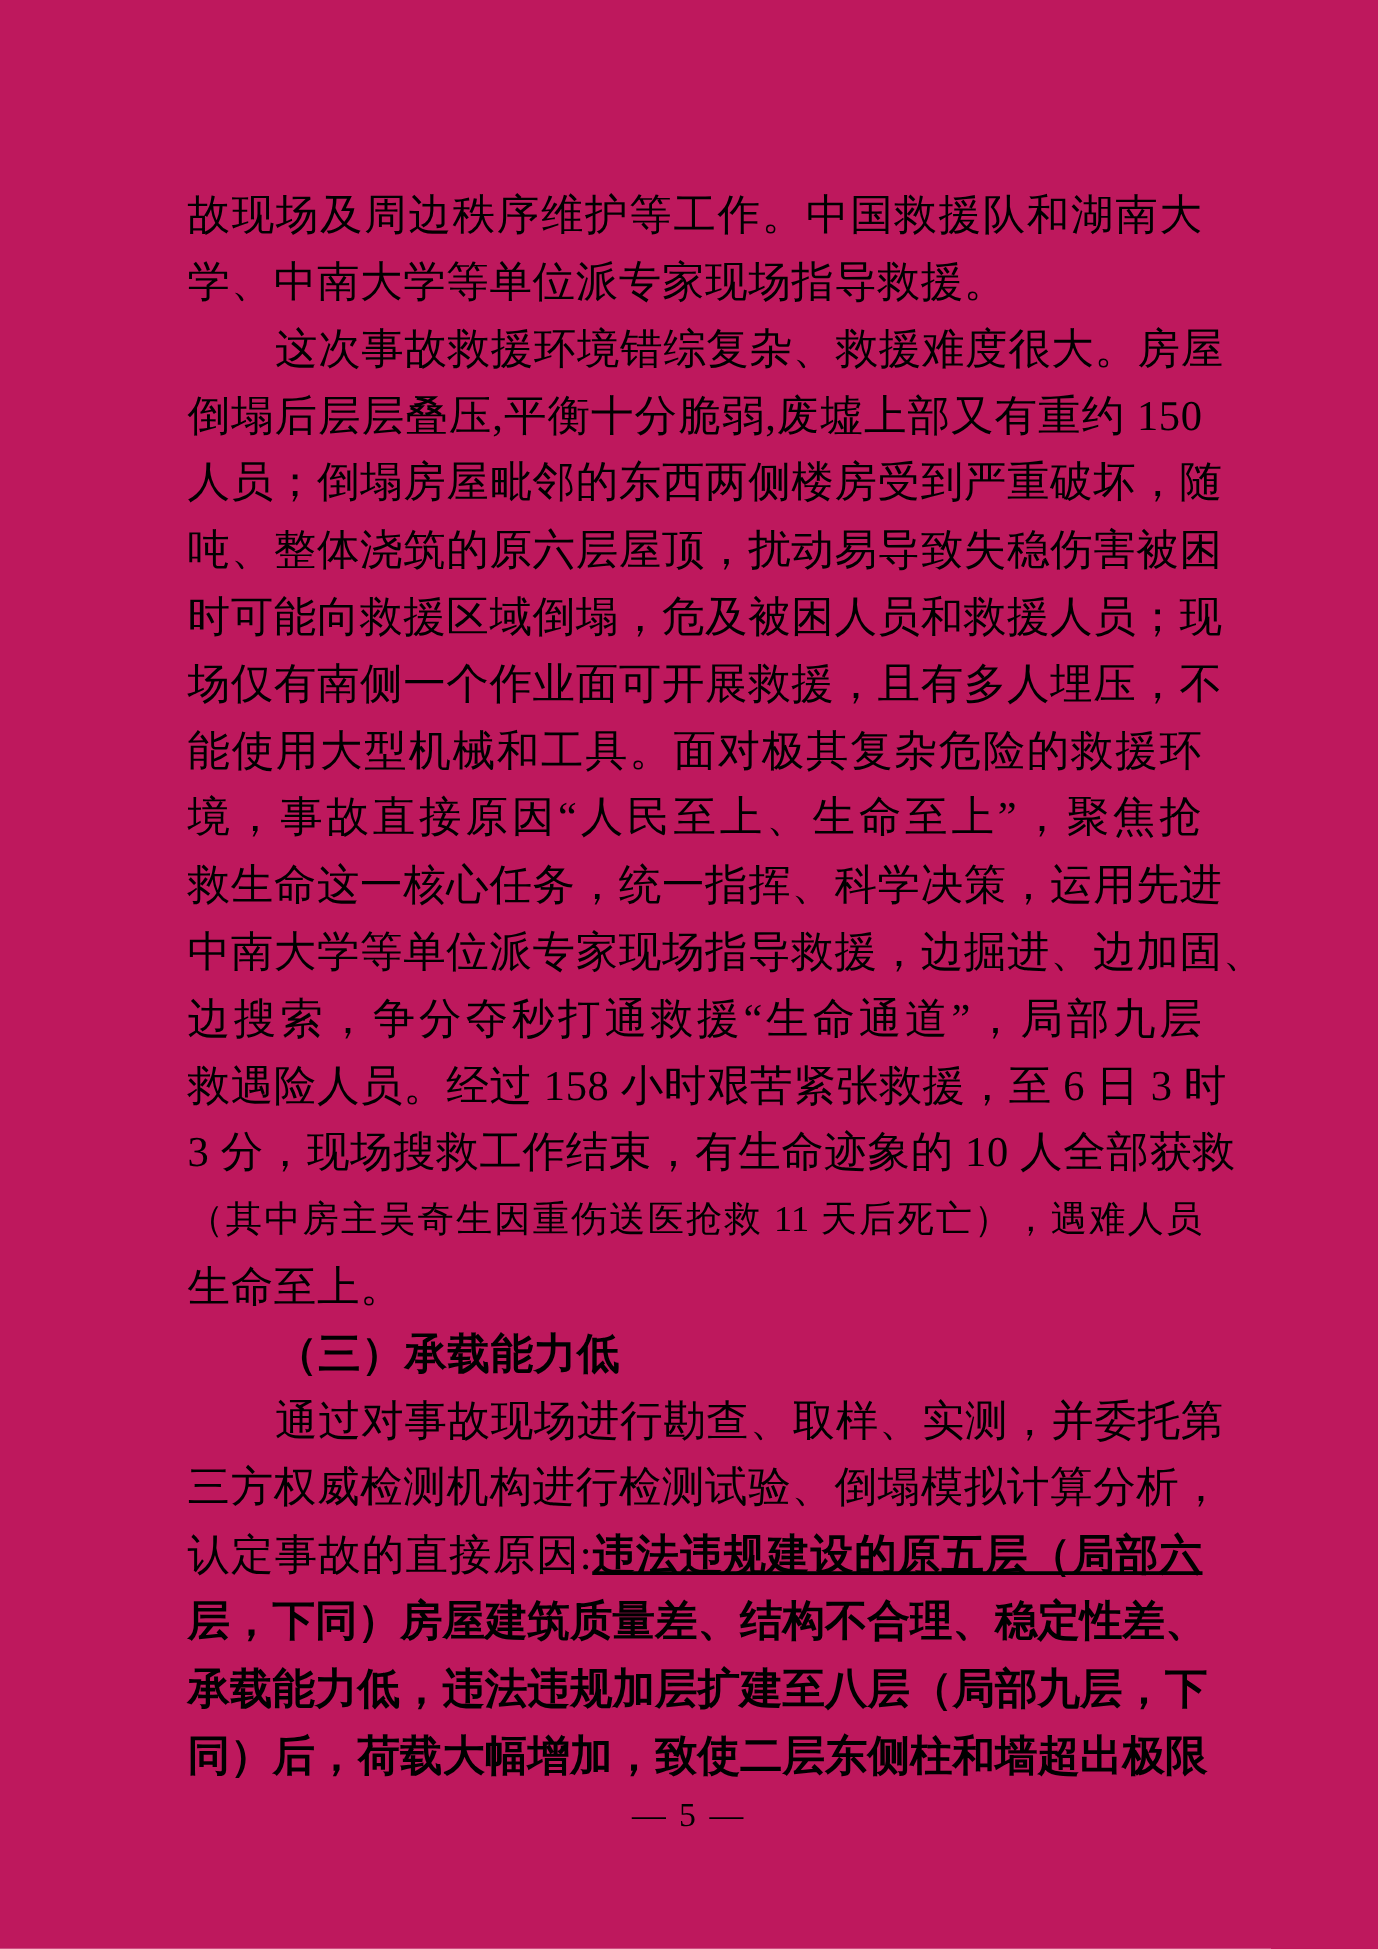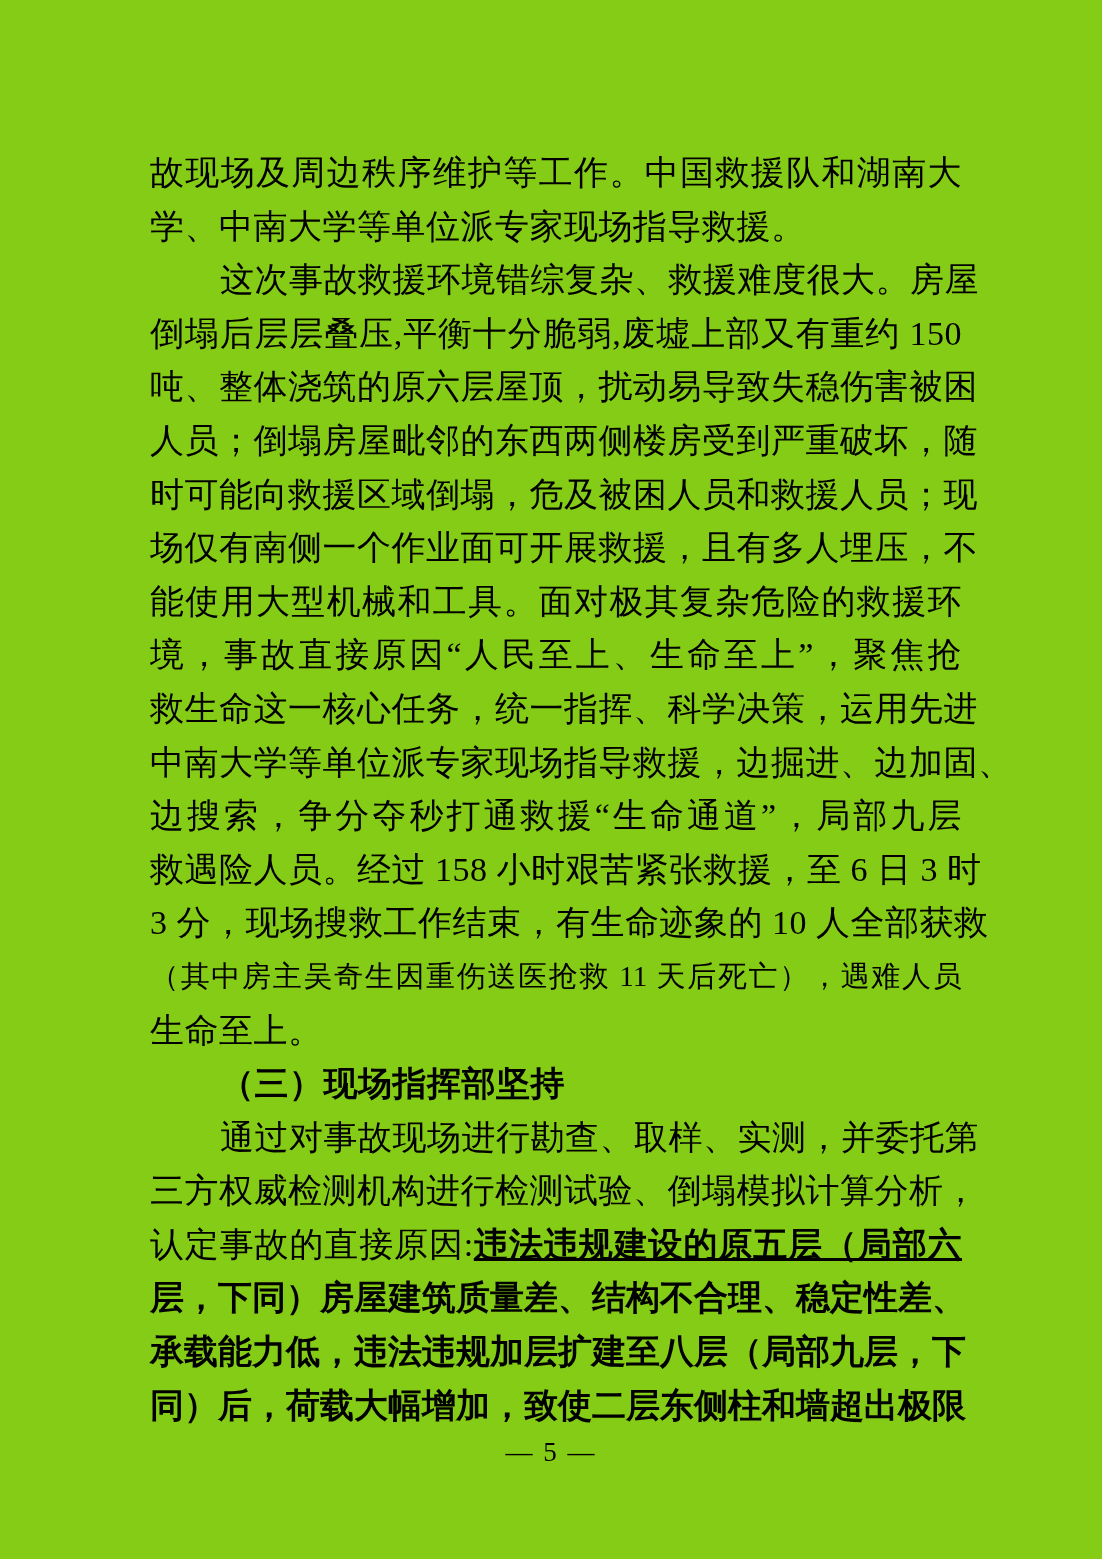--- a/index.html
+++ b/index.html
@@ -13,21 +13,21 @@
     position: relative;
     color: #000000;
     font-family: "Liberation Serif", "DejaVu Serif", serif;
     overflow: hidden;
   }
   .page {
     position: absolute;
     left: 0; top: 0;
     width: 1102px;
     height: 1559px;
-    background: #84cc16;
+    background: #be185d;
   }
   .text-block {
     position: absolute;
     left: 150px;
     top: 146px;
     width: 812px;
   }
   .line {
     height: 53.6px;
     line-height: 53.6px;
@@ -75,34 +75,34 @@
 </head>
 <body>
 
 <div class="page">
 
   <div class="text-block">
     <div class="line j">故现场及周边秩序维护等工作。中国救援队和湖南大</div>
     <div class="line">学、中南大学等单位派专家现场指导救援。</div>
     <div class="line j indent">这次事故救援环境错综复杂、救援难度很大。房屋</div>
     <div class="line j">倒塌后层层叠压,平衡十分脆弱,废墟上部又有重约 150</div>
+    <div class="line j">人员；倒塌房屋毗邻的东西两侧楼房受到严重破坏，随</div>
     <div class="line j">吨、整体浇筑的原六层屋顶，扰动易导致失稳伤害被困</div>
-    <div class="line j">人员；倒塌房屋毗邻的东西两侧楼房受到严重破坏，随</div>
     <div class="line j">时可能向救援区域倒塌，危及被困人员和救援人员；现</div>
     <div class="line j">场仅有南侧一个作业面可开展救援，且有多人埋压，不</div>
     <div class="line j">能使用大型机械和工具。面对极其复杂危险的救援环</div>
     <div class="line j">境，事故直接原因“人民至上、生命至上”，聚焦抢</div>
     <div class="line j">救生命这一核心任务，统一指挥、科学决策，运用先进</div>
     <div class="line j">中南大学等单位派专家现场指导救援，边掘进、边加固、</div>
     <div class="line j">边搜索，争分夺秒打通救援“生命通道”，局部九层</div>
     <div class="line j">救遇险人员。经过 158 小时艰苦紧张救援，至 6 日 3 时</div>
     <div class="line j">3 分，现场搜救工作结束，有生命迹象的 10 人全部获救</div>
     <div class="line j small">（其中房主吴奇生因重伤送医抢救 11 天后死亡），遇难人员</div>
     <div class="line">生命至上。</div>
-    <div class="line heading">（三）现场指挥部坚持</div>
+    <div class="line heading">（三）承载能力低</div>
     <div class="line j indent">通过对事故现场进行勘查、取样、实测，并委托第</div>
     <div class="line j">三方权威检测机构进行检测试验、倒塌模拟计算分析，</div>
     <div class="line j">
       <span>认定事故的直接原因:</span><span class="hei-inline">违法违规建设的原五层（局部六</span>
     </div>
     <div class="line j hei">层，下同）房屋建筑质量差、结构不合理、稳定性差、</div>
     <div class="line j hei">承载能力低，违法违规加层扩建至八层（局部九层，下</div>
     <div class="line j hei">同）后，荷载大幅增加，致使二层东侧柱和墙超出极限</div>
   </div>
 

